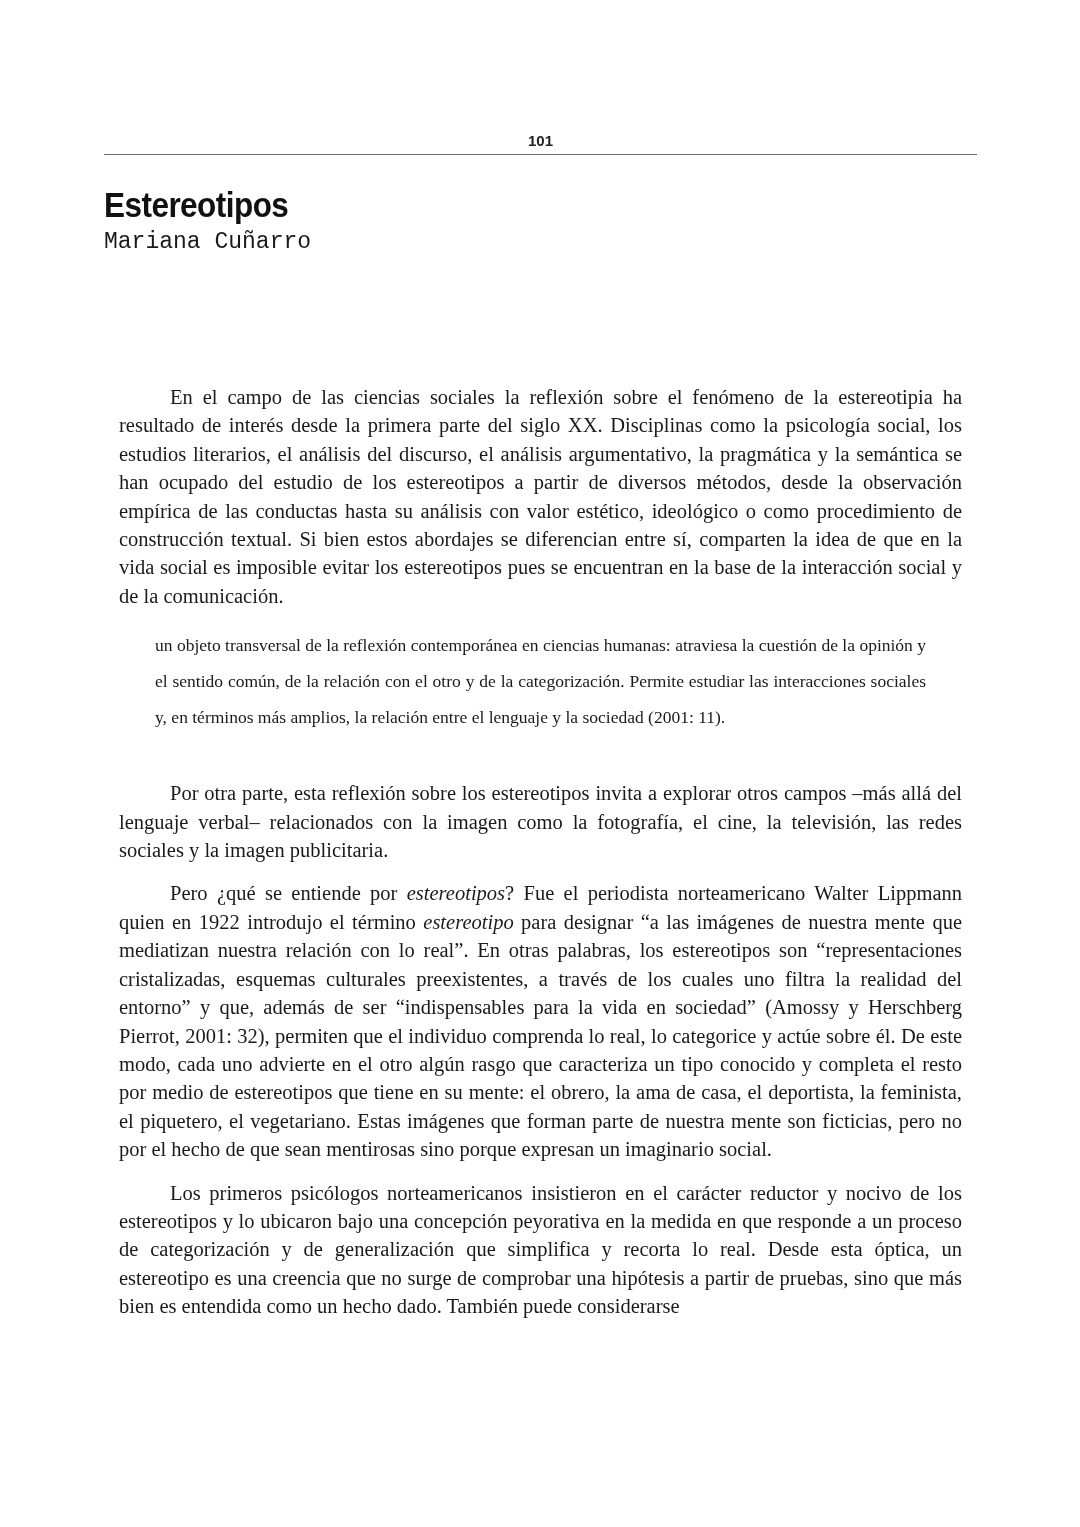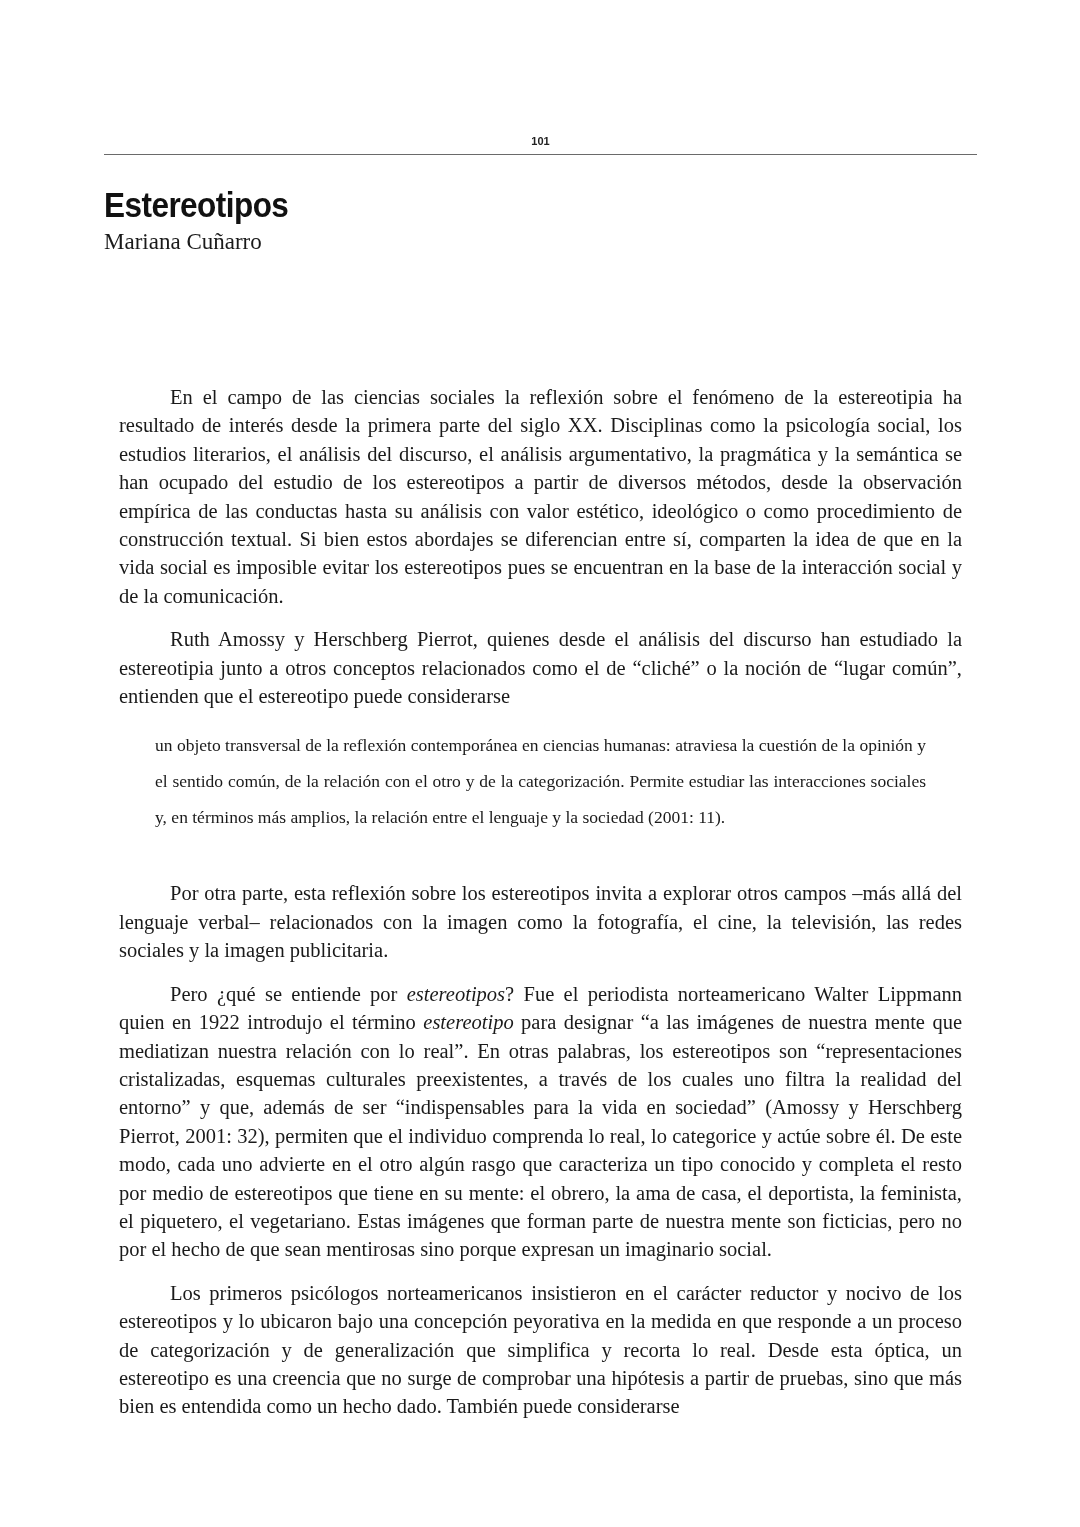--- a/index.html
+++ b/index.html
@@ -21,21 +21,21 @@
       width: 873px;
     }
     .running-head {
       position: absolute;
       left: 0;
       top: 131px;
       width: 873px;
       text-align: center;
       font-family: "Liberation Sans", sans-serif;
       font-weight: bold;
-      font-size: 11px;
+      font-size: 15px;
       line-height: 20px;
       color: #222;
     }
     .head-rule {
       position: absolute;
       left: 0;
       top: 154px;
       width: 873px;
       height: 0;
       border-top: 1.3px solid #6a6a6a;
@@ -52,21 +52,21 @@
       letter-spacing: -0.6px;
       color: #111;
       transform: scaleX(0.9);
       transform-origin: left center;
     }
     .chapter-author {
       position: absolute;
       left: 0;
       top: 228px;
       margin: 0;
-      font-family: Liberation Serif, serif;
+      font-family: Liberation Mono, monospace;
       font-size: 23px;
       line-height: 28px;
       color: #1a1a1a;
     }
     .body-text {
       position: absolute;
       left: 0;
       top: 368px;
       width: 873px;
       font-family: "Liberation Serif", serif;
@@ -98,20 +98,19 @@
 
 <div class="page">
   <div class="running-head">101</div>
   <div class="head-rule"></div>
 
   <h1 class="chapter-title">Estereotipos</h1>
   <div class="chapter-author">Mariana Cuñarro</div>
 
   <div class="body-text">
     <p>En el campo de las ciencias sociales la reflexión sobre el fenómeno de la estereotipia ha resultado de interés desde la primera parte del siglo XX. Disciplinas como la psicología social, los estudios literarios, el análisis del discurso, el análisis argumentativo, la pragmática y la semántica se han ocupado del estudio de los estereotipos a partir de diversos métodos, desde la observación empírica de las conductas hasta su análisis con valor estético, ideológico o como procedimiento de construcción textual. Si bien estos abordajes se diferencian entre sí, comparten la idea de que en la vida social es imposible evitar los estereotipos pues se encuentran en la base de la interacción social y de la comunicación.</p>
-    <p>Ruth Amossy y Herschberg Pierrot, quienes desde el análisis del discurso han estudiado la estereotipia junto a otros conceptos relacionados como el de “cliché” o la noción de “lugar común”, entienden que el estereotipo puede considerarse</p>
     <p class="blockquote">un objeto transversal de la reflexión contemporánea en ciencias humanas: atraviesa la cuestión de la opinión y el sentido común, de la relación con el otro y de la categorización. Permite estudiar las interacciones sociales y, en términos más amplios, la relación entre el lenguaje y la sociedad (2001: 11).</p>
     <div class="gap"></div>
     <p>Por otra parte, esta reflexión sobre los estereotipos invita a explorar otros campos –más allá del lenguaje verbal– relacionados con la imagen como la fotografía, el cine, la televisión, las redes sociales y la imagen publicitaria.</p>
     <p><span>Pero ¿qué se entiende por </span><em>estereotipos</em><span>? Fue el periodista norteamericano Walter Lippmann quien en 1922 introdujo el término </span><em>estereotipo</em><span> para designar “a las imágenes de nuestra mente que mediatizan nuestra relación con lo real”. En otras palabras, los estereotipos son “representaciones cristalizadas, esquemas culturales preexistentes, a través de los cuales uno filtra la realidad del entorno” y que, además de ser “indispensables para la vida en sociedad” (Amossy y Herschberg Pierrot, 2001: 32), permiten que el individuo comprenda lo real, lo categorice y actúe sobre él. De este modo, cada uno advierte en el otro algún rasgo que caracteriza un tipo conocido y completa el resto por medio de estereotipos que tiene en su mente: el obrero, la ama de casa, el deportista, la feminista, el piquetero, el vegetariano. Estas imágenes que forman parte de nuestra mente son ficticias, pero no por el hecho de que sean mentirosas sino porque expresan un imaginario social.</span></p>
     <p>Los primeros psicólogos norteamericanos insistieron en el carácter reductor y nocivo de los estereotipos y lo ubicaron bajo una concepción peyorativa en la medida en que responde a un proceso de categorización y de generalización que simplifica y recorta lo real. Desde esta óptica, un estereotipo es una creencia que no surge de comprobar una hipótesis a partir de pruebas, sino que más bien es entendida como un hecho dado. También puede considerarse</p>
   </div>
 </div>
 
 </body></html>

